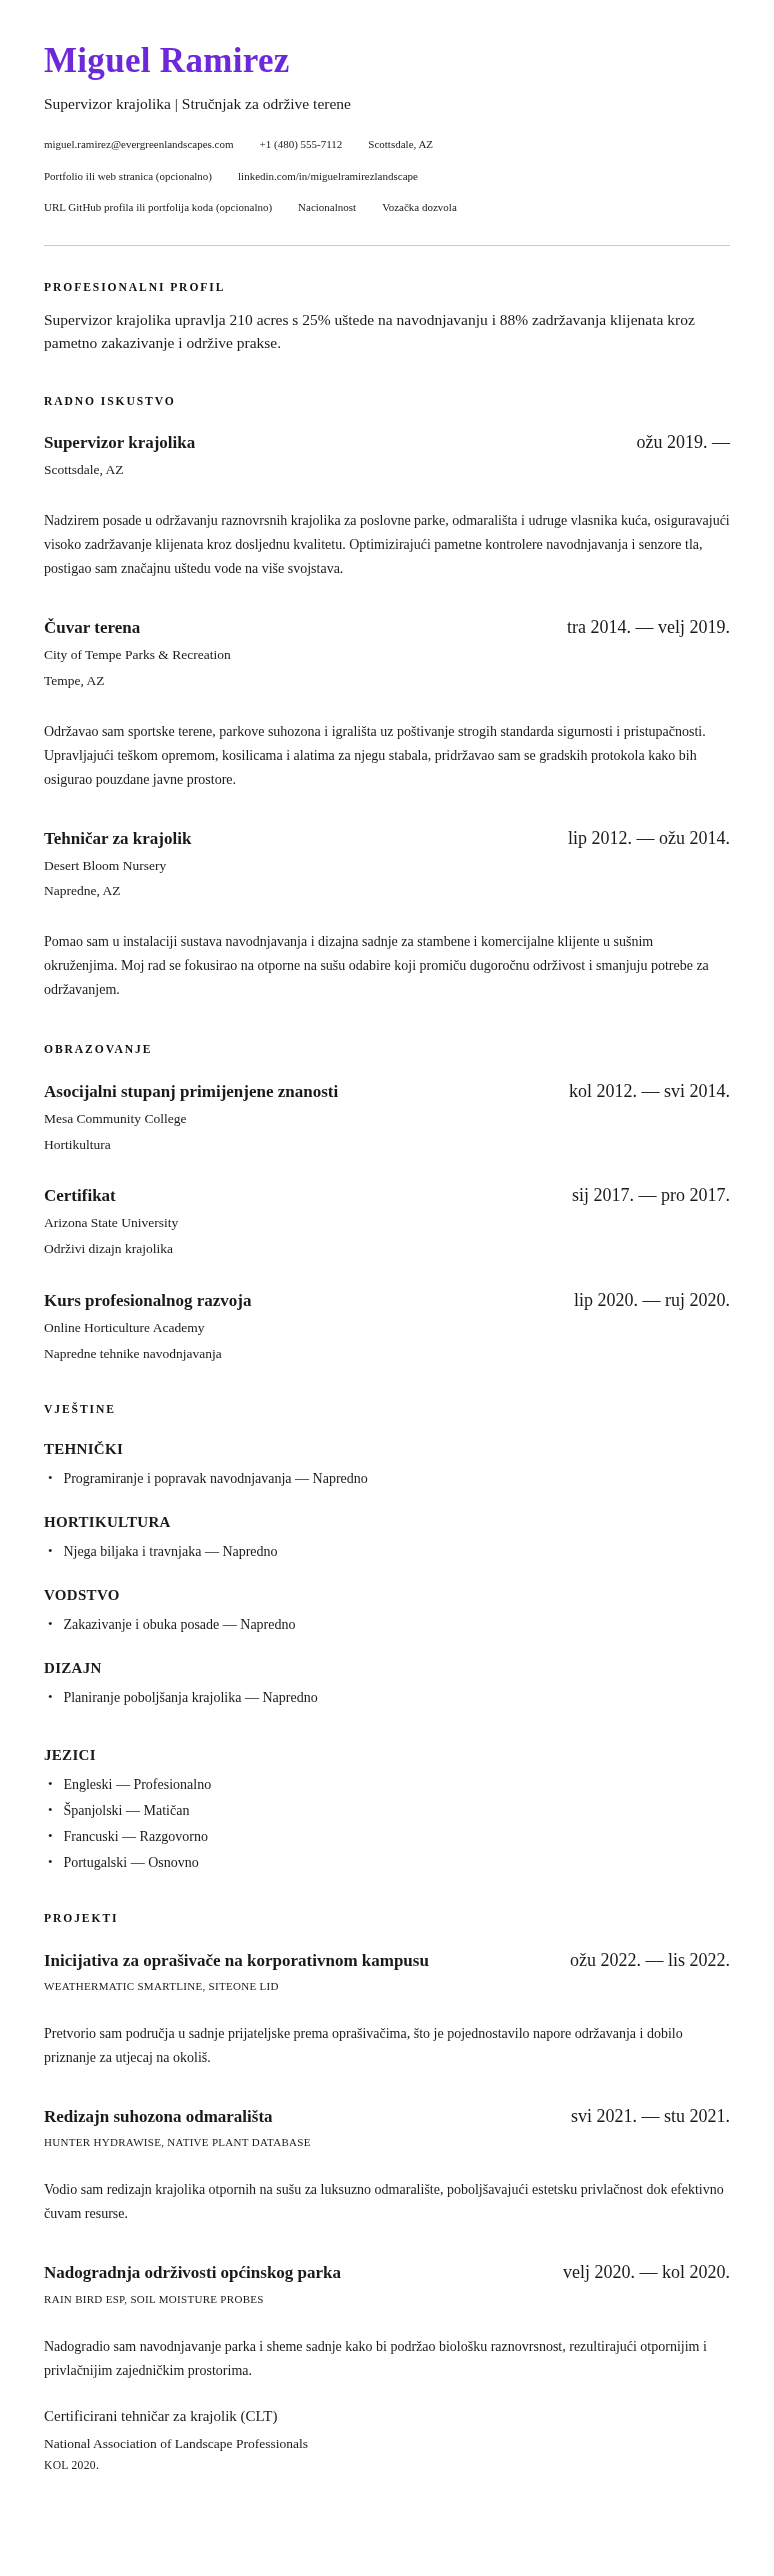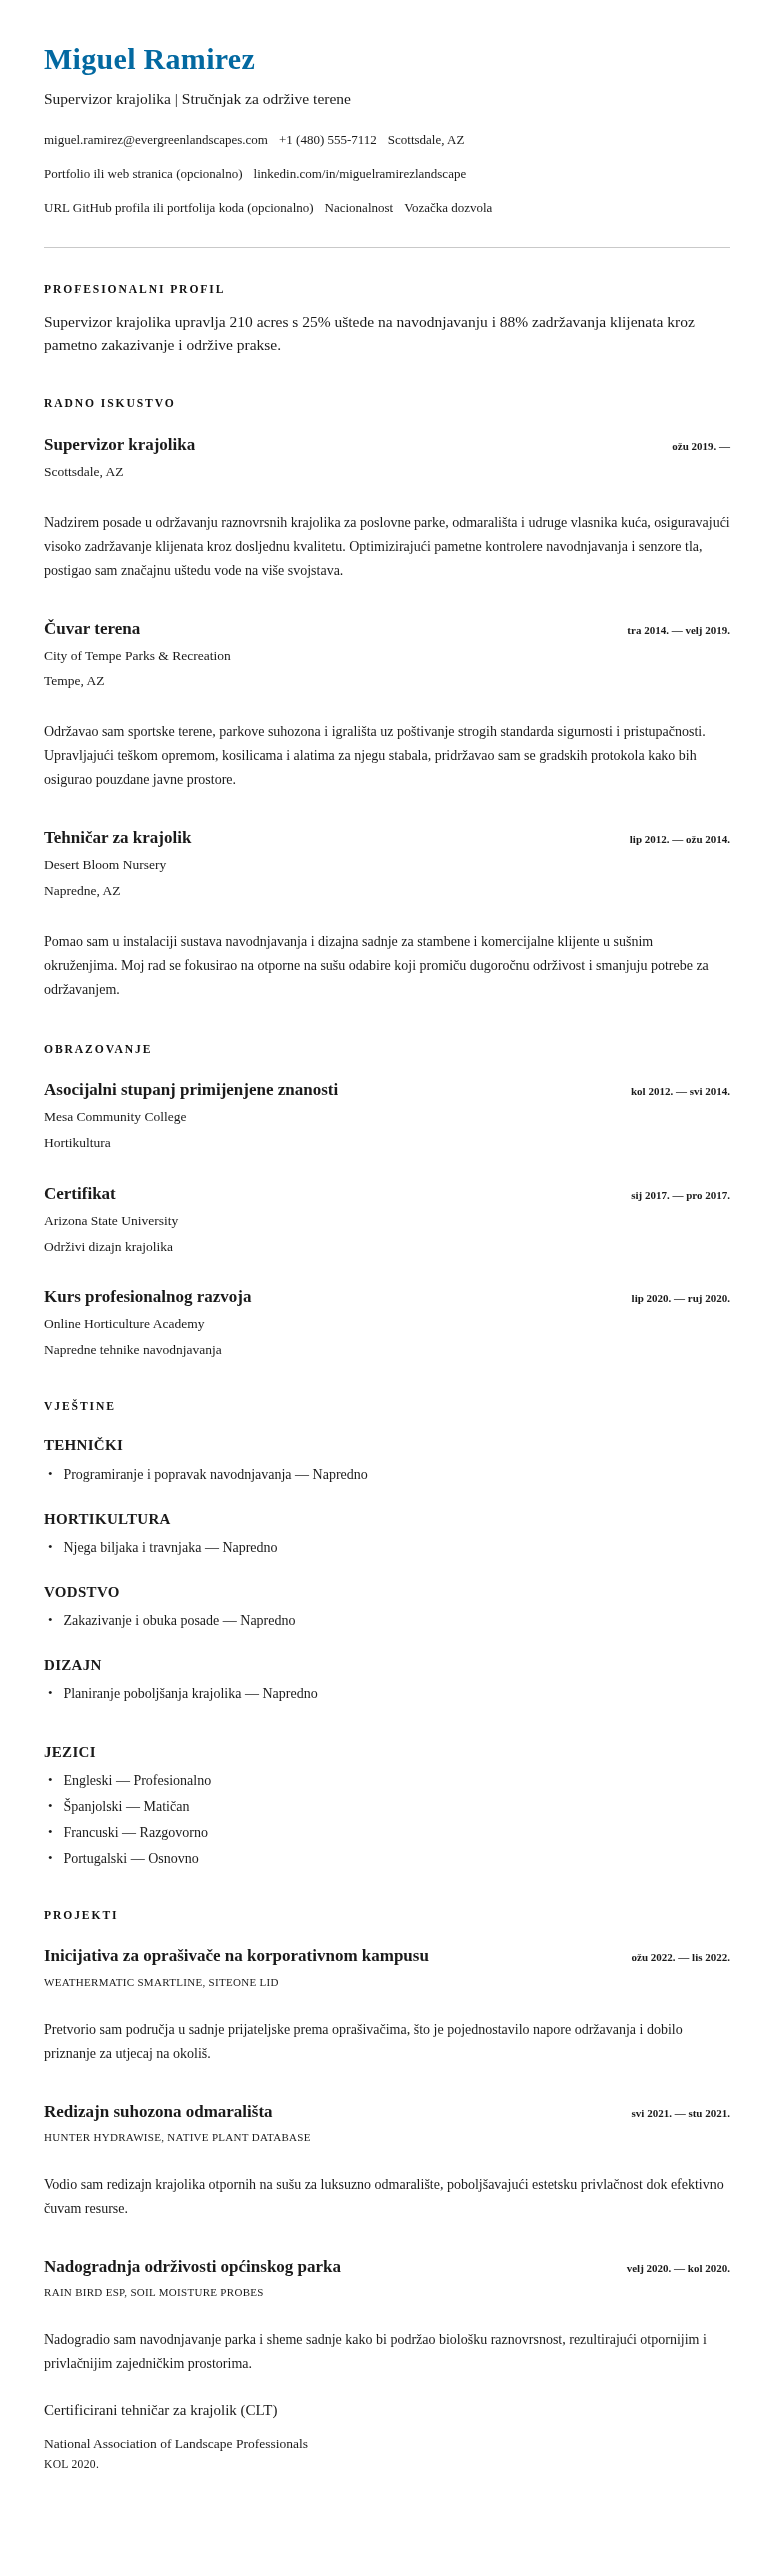--- a/index.html
+++ b/index.html
@@ -9,37 +9,37 @@
     min-height: 2576px;
     margin: 0 auto;
     background: #ffffff;
     color: #1a1a1a;
     font-family: "Liberation Serif", "DejaVu Serif", serif;
     padding: 43px 44px 45px 44px;
   }
 
   
   .name {
-    font-size: 30px;
+    font-size: 35px;
     font-weight: 700;
     letter-spacing: 0.3px;
     line-height: 1.05;
-    color: #0369a1;
+    color: #6d28d9;
   }
   .job-headline {
     margin-top: 15.5px;
     font-size: 15.5px;
     line-height: 1.2;
   }
   .contact-block { margin-top: 23px; }
   .contact-row {
     display: flex;
     flex-wrap: wrap;
-    column-gap: 11px;
-    font-size: 13px;
+    column-gap: 26px;
+    font-size: 11px;
     line-height: 1.3;
     text-align: center;
   }
   .contact-row + .contact-row { margin-top: 17.4px; }
 
   .divider {
     margin-top: 30px;
     border: none;
     border-top: 1.3px solid #c9c9c9;
     height: 0;
@@ -71,23 +71,23 @@
     justify-content: space-between;
     align-items: baseline;
     gap: 19px;
   }
   .entry-title {
     font-size: 17px;
     font-weight: 700;
     line-height: 1.2;
   }
   .entry-date {
-    font-size: 11px;
+    font-size: 18px;
     white-space: nowrap;
-    font-weight: 700;
+    font-weight: 400;
   }
   .entry-sub   { margin-top: 8.4px; font-size: 13.5px; line-height: 1.25; }
   .entry-sub2  { margin-top: 9px; font-size: 13.5px; line-height: 1.25; }
   .entry-tools {
     margin-top: 9px;
     font-size: 11px;
     letter-spacing: 0.3px;
     text-transform: uppercase;
   }
   .entry-desc {
@@ -124,21 +124,21 @@
     content: "\2022";
     position: absolute;
     left: 3.9px;
     top: 0;
     font-size: 13px;
   }
 
   
   .cert { margin-top: 24.5px; }
   .cert-title { font-size: 15px; font-weight: 400; line-height: 1.25; }
-  .cert-org   { margin-top: 16px; font-size: 13.5px; }
+  .cert-org   { margin-top: 10px; font-size: 13.5px; }
   .cert-date  {
     margin-top: 6.5px;
     font-size: 11.6px;
     letter-spacing: 0.3px;
     text-transform: uppercase;
   }
 </style>
 </head>
 <body>
 

